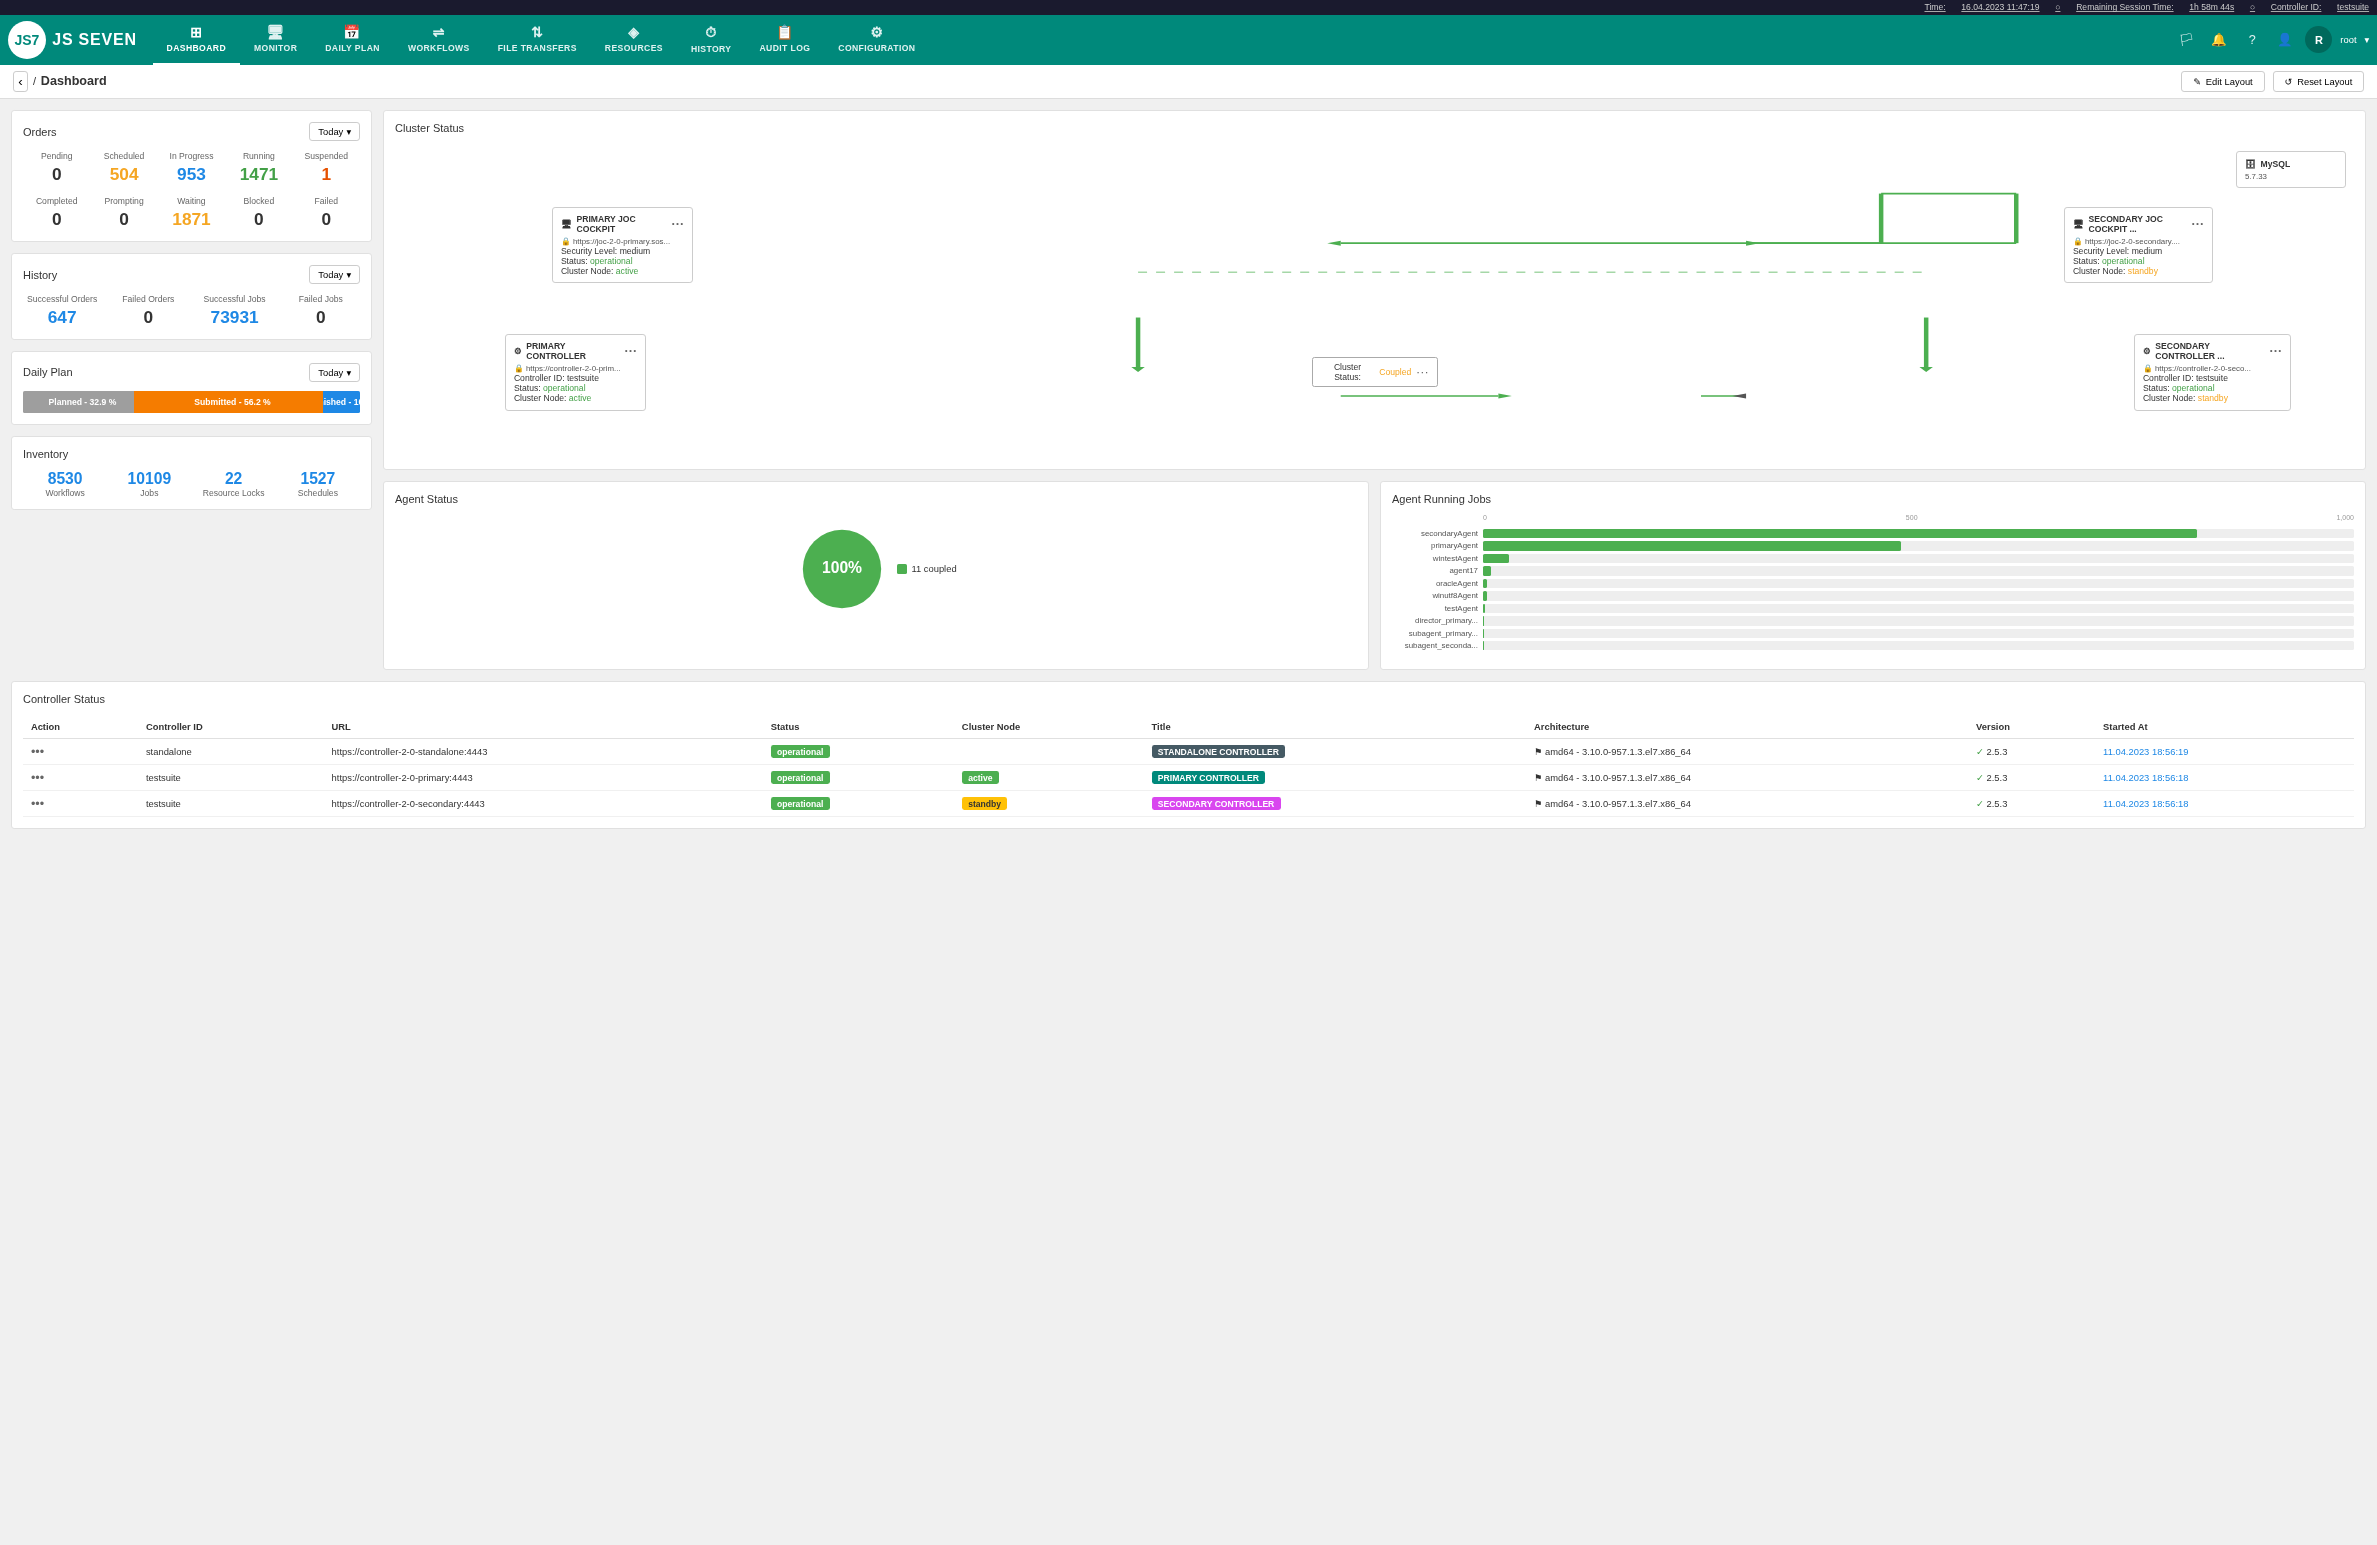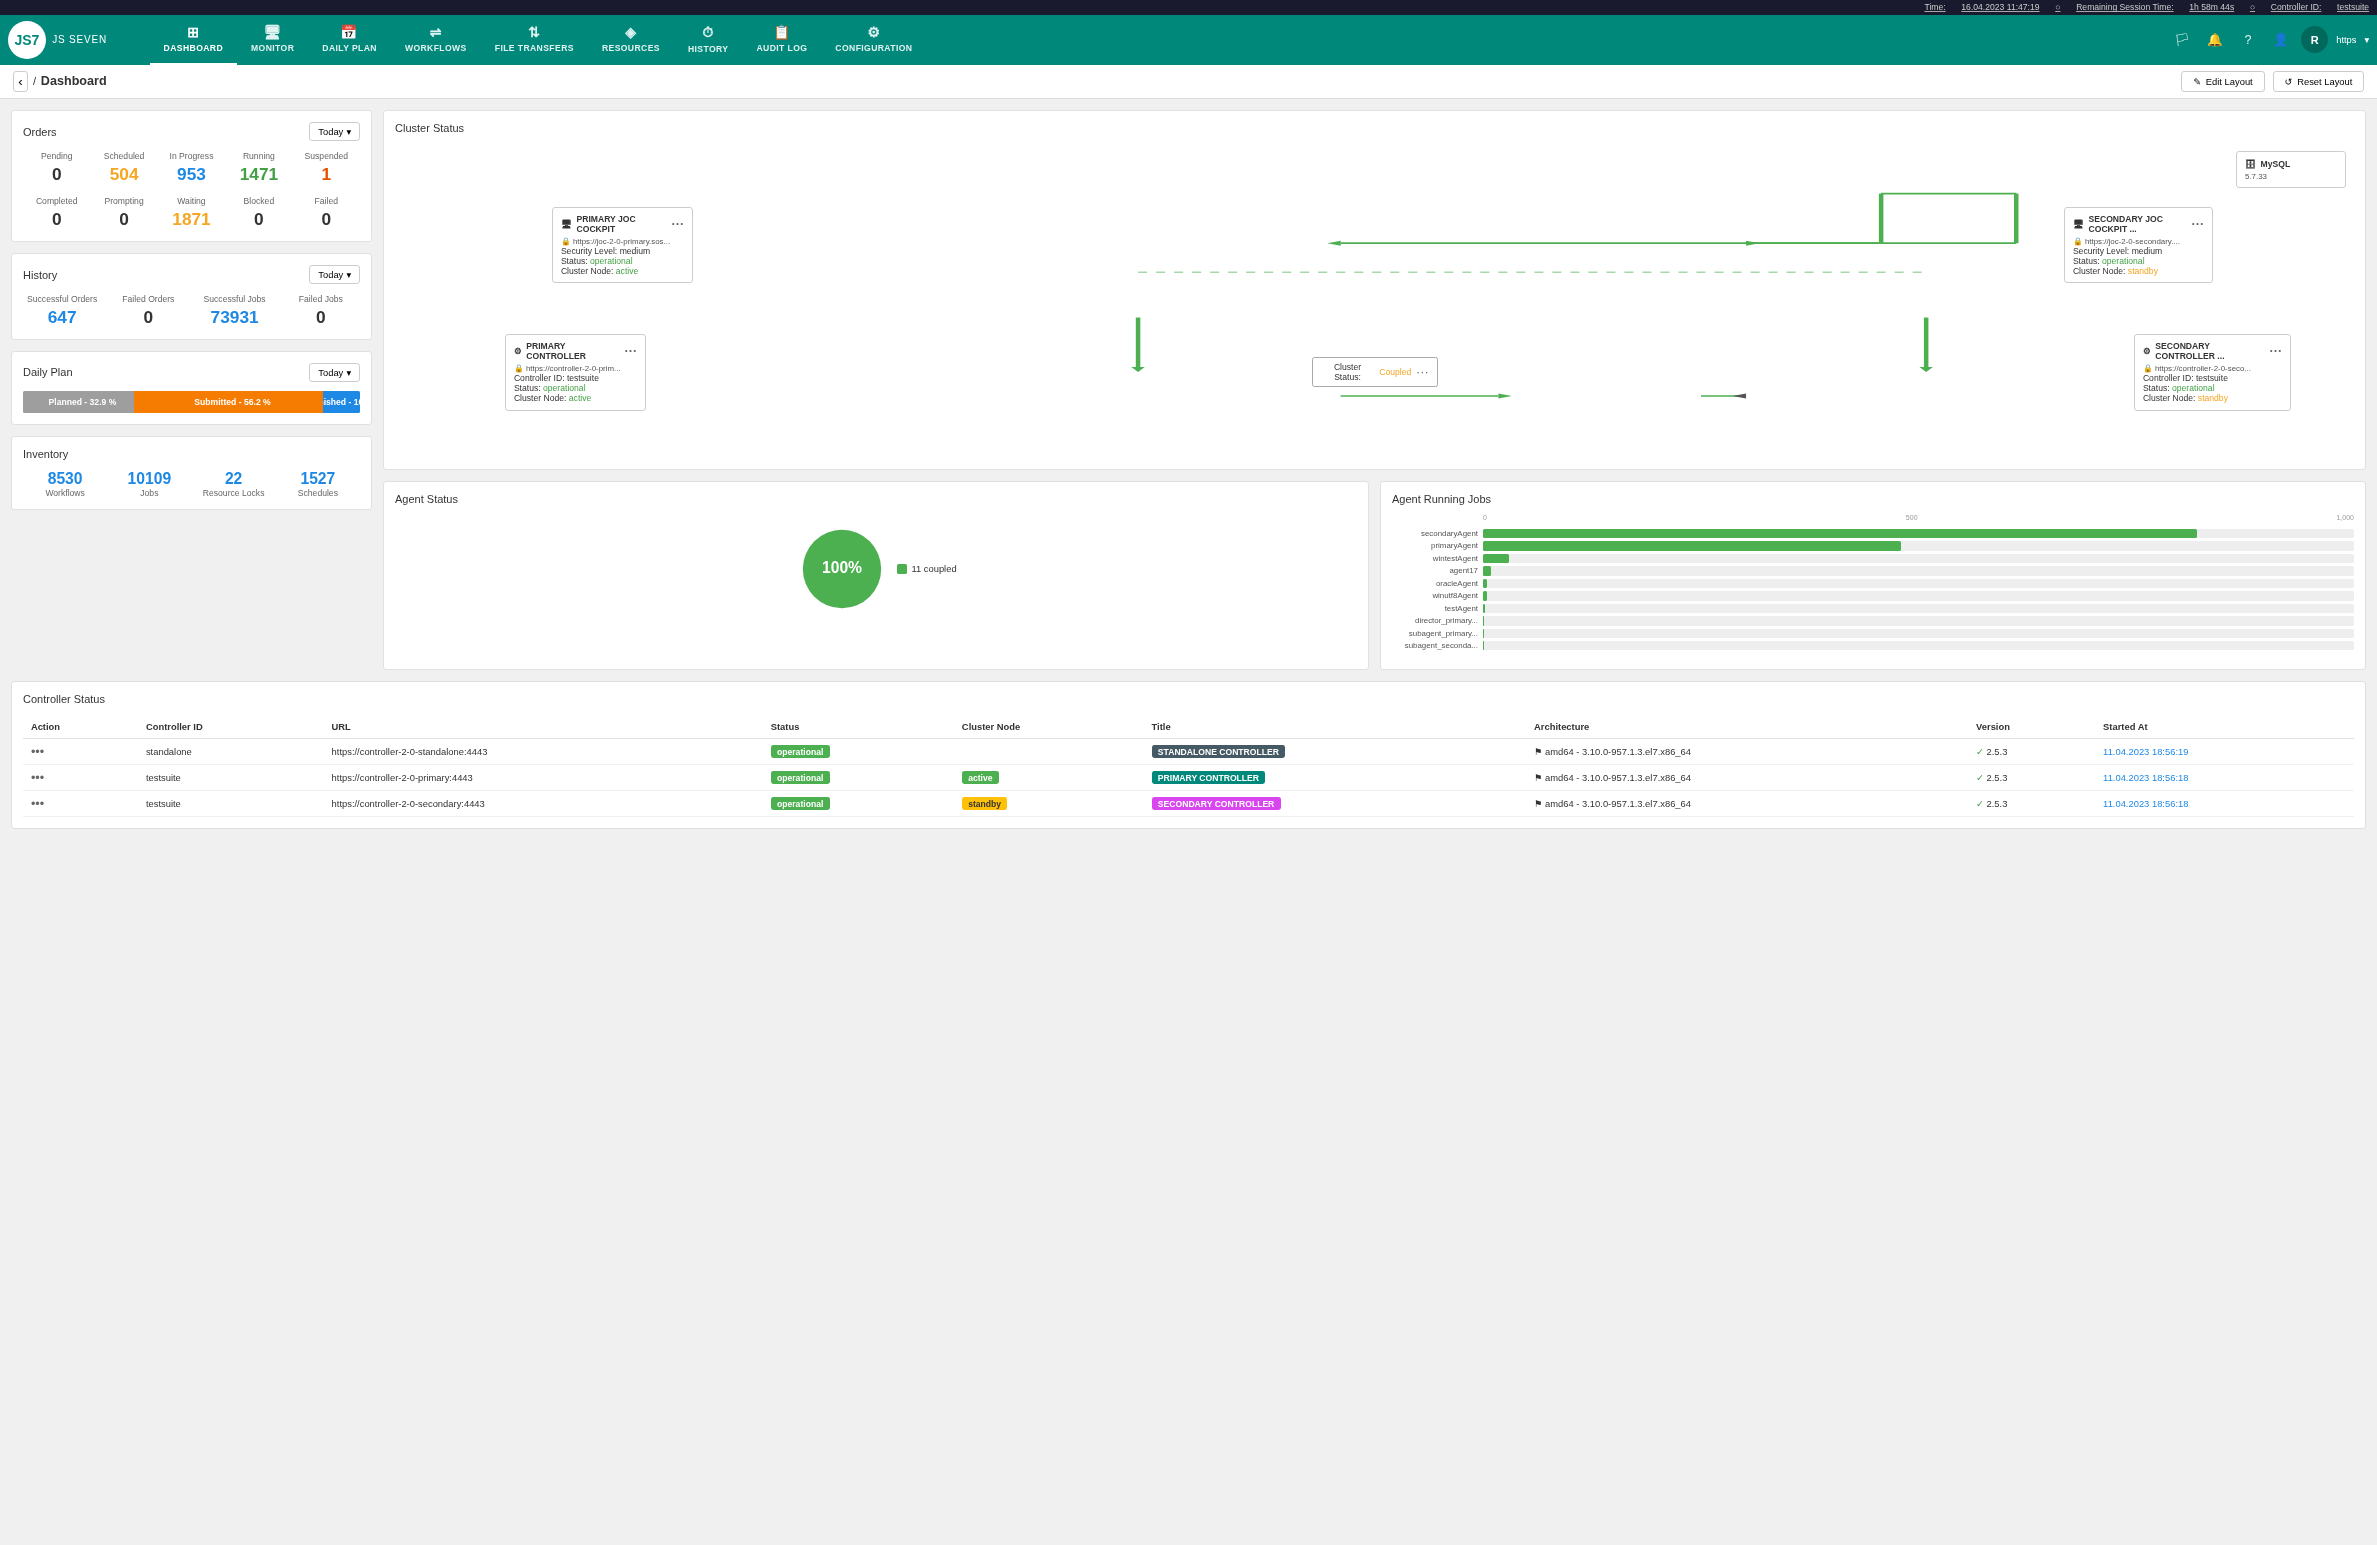--- a/index.html
+++ b/index.html
@@ -34,21 +34,21 @@
       min-width: 126px;
     }
     .logo-circle {
       width: 38px; height: 38px;
       border-radius: 50%;
       background: #fff;
       display: flex; align-items: center; justify-content: center;
       font-weight: bold; font-size: 14px; color: #00897b;
       margin-right: 6.3px;
     }
-    .logo-text { color: #fff; font-weight: normal; font-size: 10px; letter-spacing: 0.8px; }
+    .logo-text { color: #fff; font-weight: bold; font-size: 16px; letter-spacing: 0.8px; }
     .nav-items { display: flex; align-items: stretch; flex: 1; height: 100%; }
     .nav-item {
       display: flex; flex-direction: column; align-items: center; justify-content: center;
       color: #e0f2f1; padding: 0 14px; cursor: pointer; font-size: 8.6px; font-weight: 600;
       letter-spacing: 0.4px; gap: 3.1px; text-decoration: none; height: 100%;
       border-bottom: 2.4px solid transparent;
     }
     .nav-item.active { border-bottom: 2.4px solid #fff; color: #fff; }
     .nav-item .nav-icon { font-size: 14px; }
     .nav-right { display: flex; align-items: center; gap: 7.9px; margin-left: auto; }
@@ -284,21 +284,21 @@
       <span class="nav-icon">⚙</span>
       <span>CONFIGURATION</span>
     </a>
   </div>
   <div class="nav-right">
     <button class="icon-btn">🏳</button>
     <button class="icon-btn">🔔</button>
     <button class="icon-btn">?</button>
     <button class="icon-btn">👤</button>
     <button class="avatar-btn">R</button>
-    <span class="user-label">https</span>
+    <span class="user-label">root</span>
     <span class="user-label">▾</span>
   </div>
 </nav>
 
 <div class="breadcrumb-bar">
   <div class="breadcrumb">
     <button class="back-btn">‹</button>
     <span>/</span>
     <span class="breadcrumb-title">Dashboard</span>
   </div>

